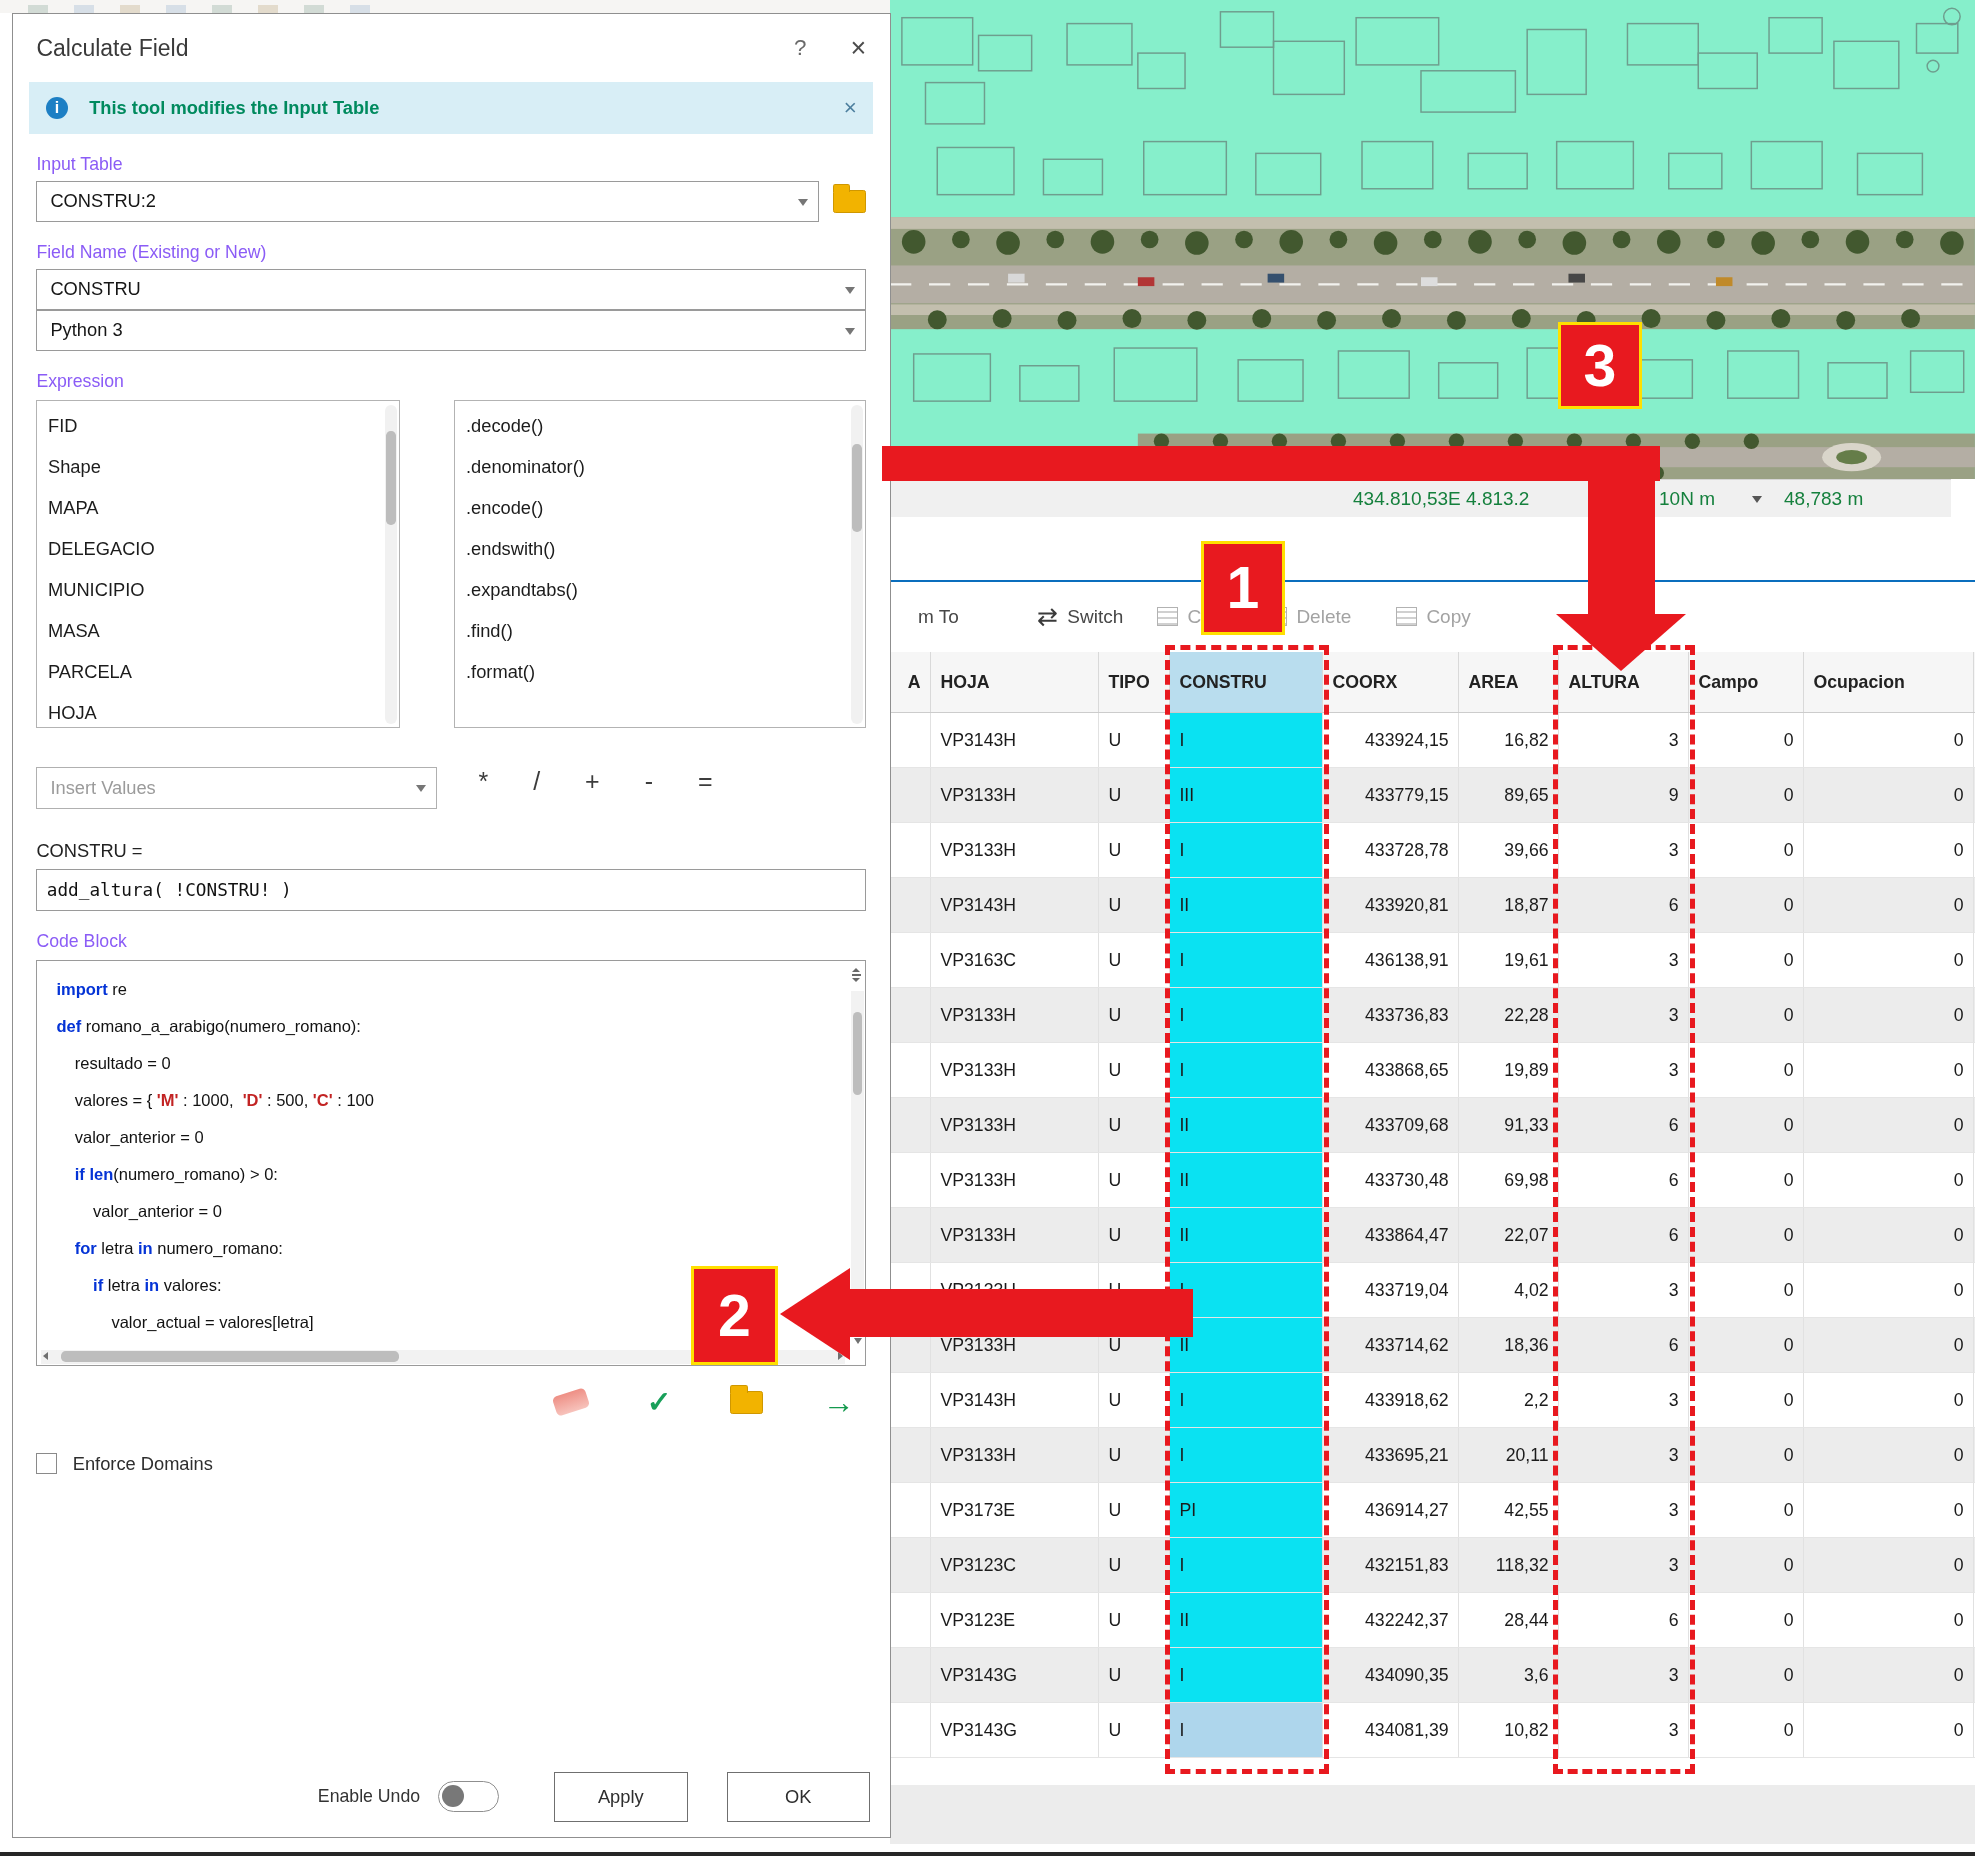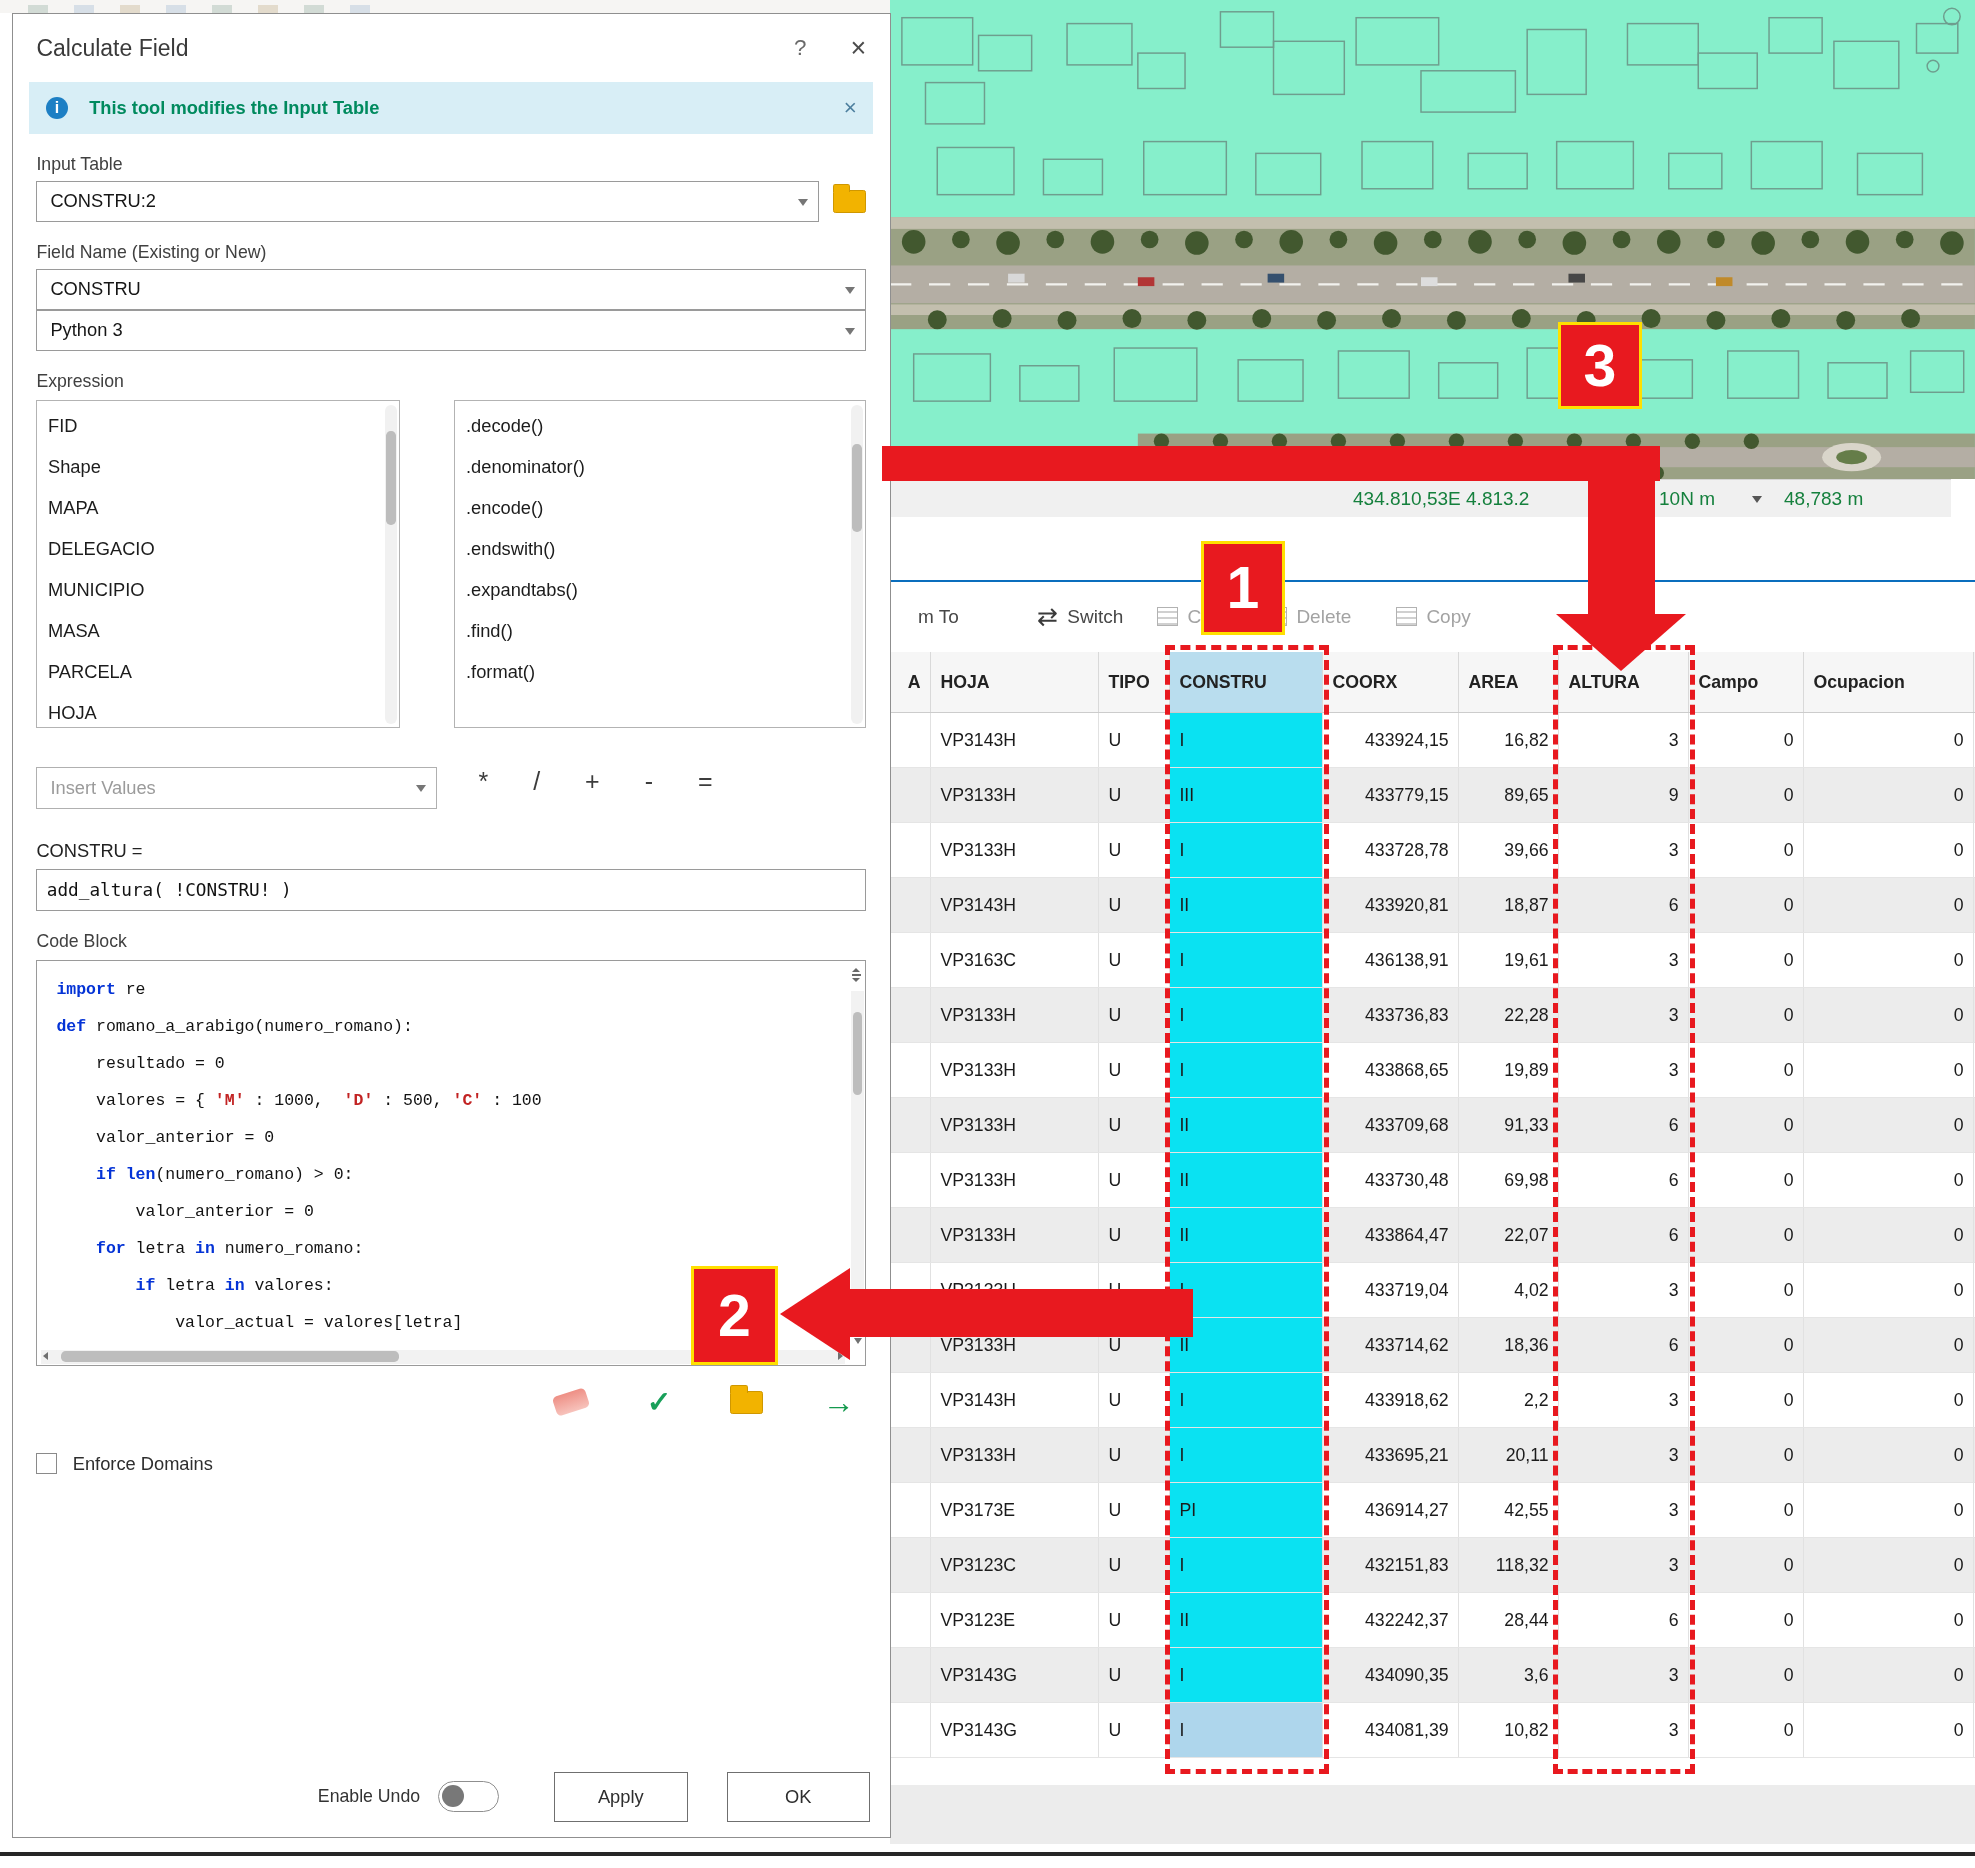--- a/index.html
+++ b/index.html
@@ -16,21 +16,21 @@
 .dialog{position:absolute;left:11.8px;top:13px;width:879px;height:1825px;background:#fff;border:1.2px solid #8f8f8f;z-index:10}
 .titlebar{display:flex;align-items:center;height:68px;padding:0 23.6px}
 .title{flex:1;font-size:23px;color:#3a3a3a}
 .tb-help{font-size:22.4px;color:#6a6a6a;margin-right:44px}
 .tb-close{font-size:27px;color:#4c4c4c}
 .banner{margin:0 16.5px 17.7px;height:52px;background:#d8eef6;display:flex;align-items:center;padding:0 16.5px}
 .info-icon{width:22.4px;height:22.4px;border-radius:50%;background:#1d7fc4;color:#fff;font-size:16px;font-weight:bold;display:flex;align-items:center;justify-content:center;flex:none}
 .banner-text{flex:1;margin-left:21px;font-size:18.3px;font-weight:bold;color:#008a5e}
 .banner-close{font-size:22.4px;color:#4d7f9e}
 .form{padding:0 23.6px}
-.lbl{font-size:17.7px;color:#404040;margin:20px 0 5.9px}
+.lbl{font-size:17.7px;color:#8b5cf6;margin:20px 0 5.9px}
 .row-flex{display:flex;align-items:center}
 .select,.tinput{position:relative;height:41px;border:1.2px solid #9a9a9a;background:#fff;display:flex;align-items:center;padding:0 13px;font-size:18.3px;color:#161616}
 .select{flex:1}
 .chev{position:absolute;right:10.6px;top:17px;width:0;height:0;border-left:5.9px solid transparent;border-right:5.9px solid transparent;border-top:7px solid #767676}
 .folder{position:relative;width:33px;height:23.6px;background:#f2b300;border:1.2px solid #cf9700;border-radius:2.4px;margin-left:14px;flex:none}
 .folder:before{content:"";position:absolute;left:-1.2px;top:-7px;width:15.3px;height:7px;background:#f2b300;border:1.2px solid #cf9700;border-bottom:none;border-radius:2.4px 2.4px 0 0}
 .expr-heads{display:flex;margin-top:32px;align-items:center}
 .head-left{width:364px;display:flex;justify-content:space-between;align-items:center}
 .head-right{flex:1;margin-left:54px;display:flex;justify-content:space-between;align-items:center}
 .head-lbl{font-size:18.3px;color:#333}
@@ -45,21 +45,21 @@
 .fields .sb-thumb{top:26px;height:94px}
 .helpers .sb-thumb{top:39px;height:88px}
 .insert-row{display:flex;align-items:flex-start;margin-top:39px}
 .insert-dd{position:relative;width:401px;height:42px;border:1.2px solid #b0b0b0;display:flex;align-items:center;padding:0 13px;font-size:18.3px;color:#9b9b9b}
 .ops{display:flex;gap:45px;margin-left:41px;font-size:25px;color:#3c3c3c}
 .op{cursor:default}
 .assign-lbl{font-size:18.3px;color:#222;margin:31px 0 7px}
 .expr-input{height:42px;border:1.2px solid #9a9a9a;display:flex;align-items:center;padding:0 9.4px;font-family:"DejaVu Sans Mono",monospace;font-size:17.7px;color:#111}
 .codebox{position:relative;margin-top:8.3px;height:406px;border:1.2px solid #9a9a9a;overflow:hidden;background:#fff}
 .code-scroll{position:absolute;left:0;top:0;right:17.7px;bottom:19px;overflow:hidden;padding:9.4px 0 0 19px}
-.code-line{font-family:Liberation Mono, monospace;font-size:16.5px;line-height:37px;white-space:pre;color:#121212}
+.code-line{font-family:Liberation Sans, sans-serif;font-size:16.5px;line-height:37px;white-space:pre;color:#121212}
 .kw{color:#0433d6;font-weight:bold}
 .str{color:#c22323;font-weight:bold}
 .splitter{position:absolute;right:1.2px;top:1.2px;width:15.3px;height:25px;display:flex;flex-direction:column;align-items:center;justify-content:center;gap:1.8px}
 .splitter b{display:block;width:9.4px;height:1.8px;background:#6a6a6a}
 .splitter u{display:block;width:0;height:0;border-left:4.1px solid transparent;border-right:4.1px solid transparent}
 .sp-up{border-bottom:4.7px solid #6a6a6a}
 .sp-dn{border-top:4.7px solid #6a6a6a}
 .vtrack{position:absolute;right:1.2px;top:29.5px;bottom:34px;width:13px;background:#f2f2f2}
 .vthumb{position:absolute;left:1.8px;top:21px;width:9.4px;height:83px;background:#bdbdbd;border-radius:4.7px}
 .vdown{position:absolute;right:3.5px;bottom:21px;width:0;height:0;border-left:4.7px solid transparent;border-right:4.7px solid transparent;border-top:6.5px solid #707070}

